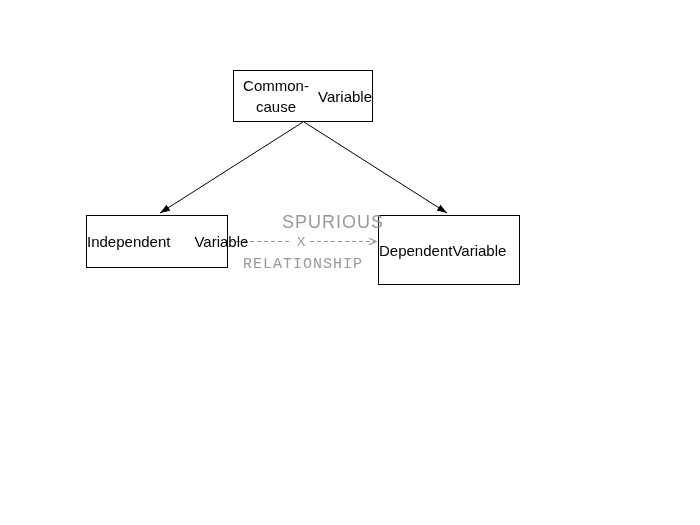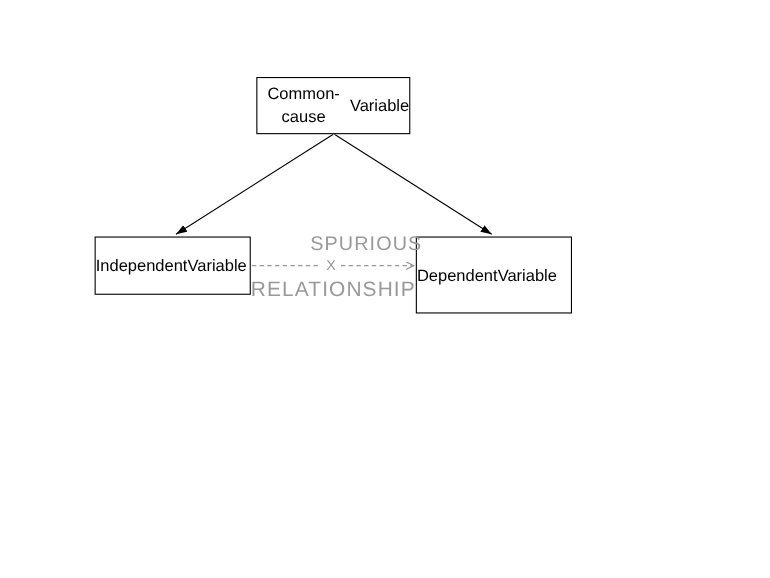--- a/index.html
+++ b/index.html
@@ -45,31 +45,31 @@
     background: var(--bg);
     display: flex;
     align-items: center;
     justify-content: flex-start;
     text-align: center;
     color: var(--node-text);
     font-size: 15px;
     line-height: 21px;
   }
   .node-common-cause { left: 233px; top: 70px;  width: 140px; height: 52px; }
-  .node-independent  { left: 86px;  top: 215px; width: 142px; height: 53px; }
+  .node-independent  { left: 86px;  top: 215px; width: 142px; height: 53px; gap: 24px; }
   .node-dependent    { left: 378px; top: 215px; width: 142px; height: 70px; }
   .edge-label {
     position: absolute;
     transform: translate(-50%, -50%);
     color: var(--gray);
     white-space: nowrap;
   }
   .edge-label-top    { left: 288px; top: 222px; font-size: 18px; letter-spacing: 1px; margin-left: 45px; }
   .edge-label-mid    { left: 301px; top: 241px; font-size: 13px; letter-spacing: 0; }
-  .edge-label-bottom { left: 303px; top: 264px; font-size: 19px; letter-spacing: 1px; }
+  .edge-label-bottom { left: 303px; top: 264px; font-size: 15px; letter-spacing: 1px; font-family: Liberation Mono, monospace; }
 </style>
 </head>
 <body>
 
 <div class="canvas">
 
   <svg class="edges-svg" viewBox="0 0 700 525" xmlns="http://www.w3.org/2000/svg">
     <defs>
       <marker id="arrow-filled" markerUnits="userSpaceOnUse" markerWidth="12" markerHeight="10" refX="10" refY="3.5" orient="auto">
         <path class="arrowhead-solid" d="M0,0 L10,3.5 L0,7 Z"></path>

